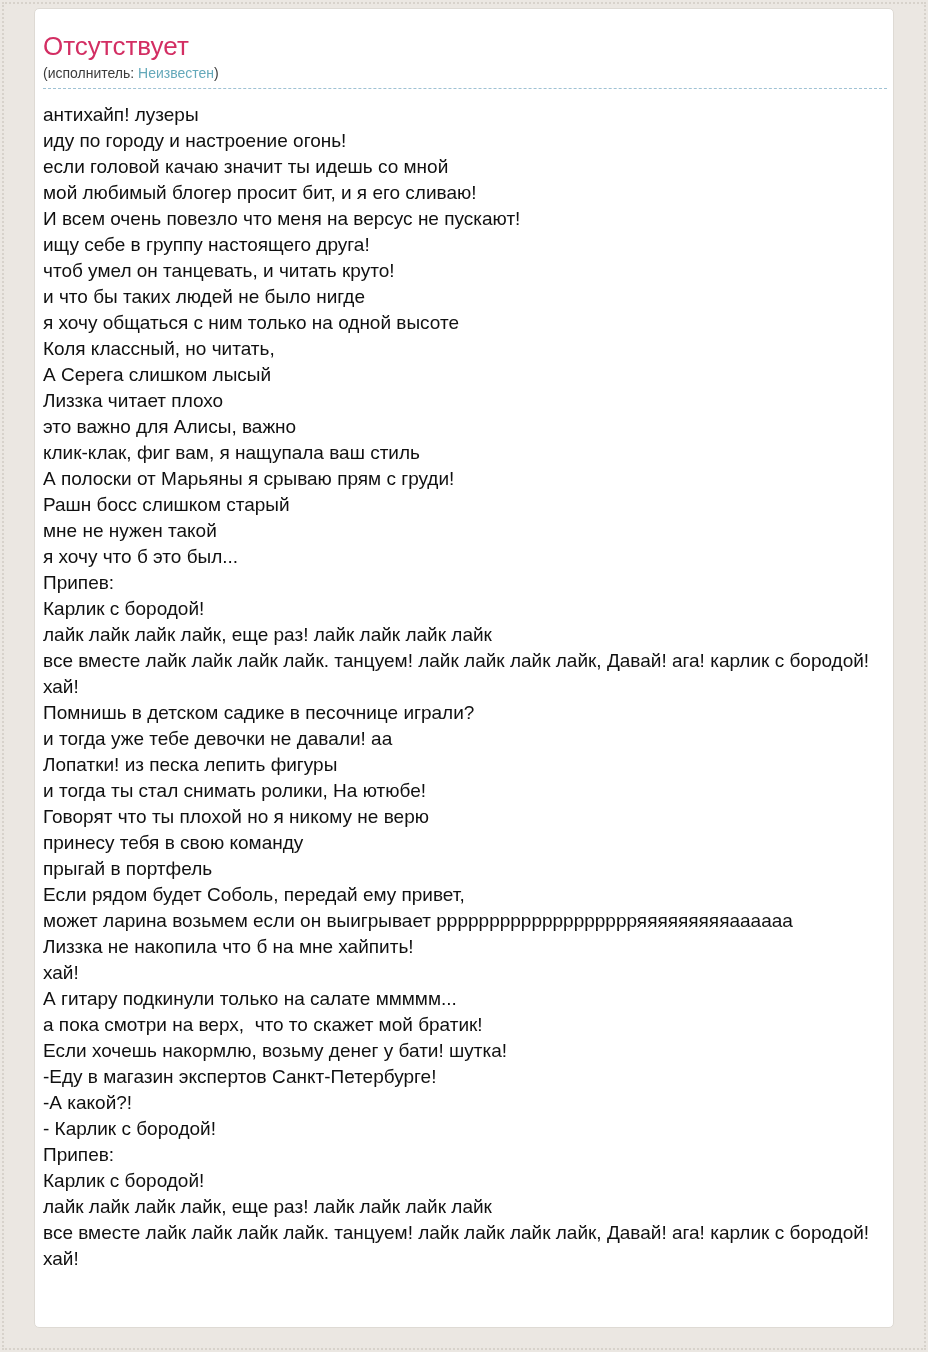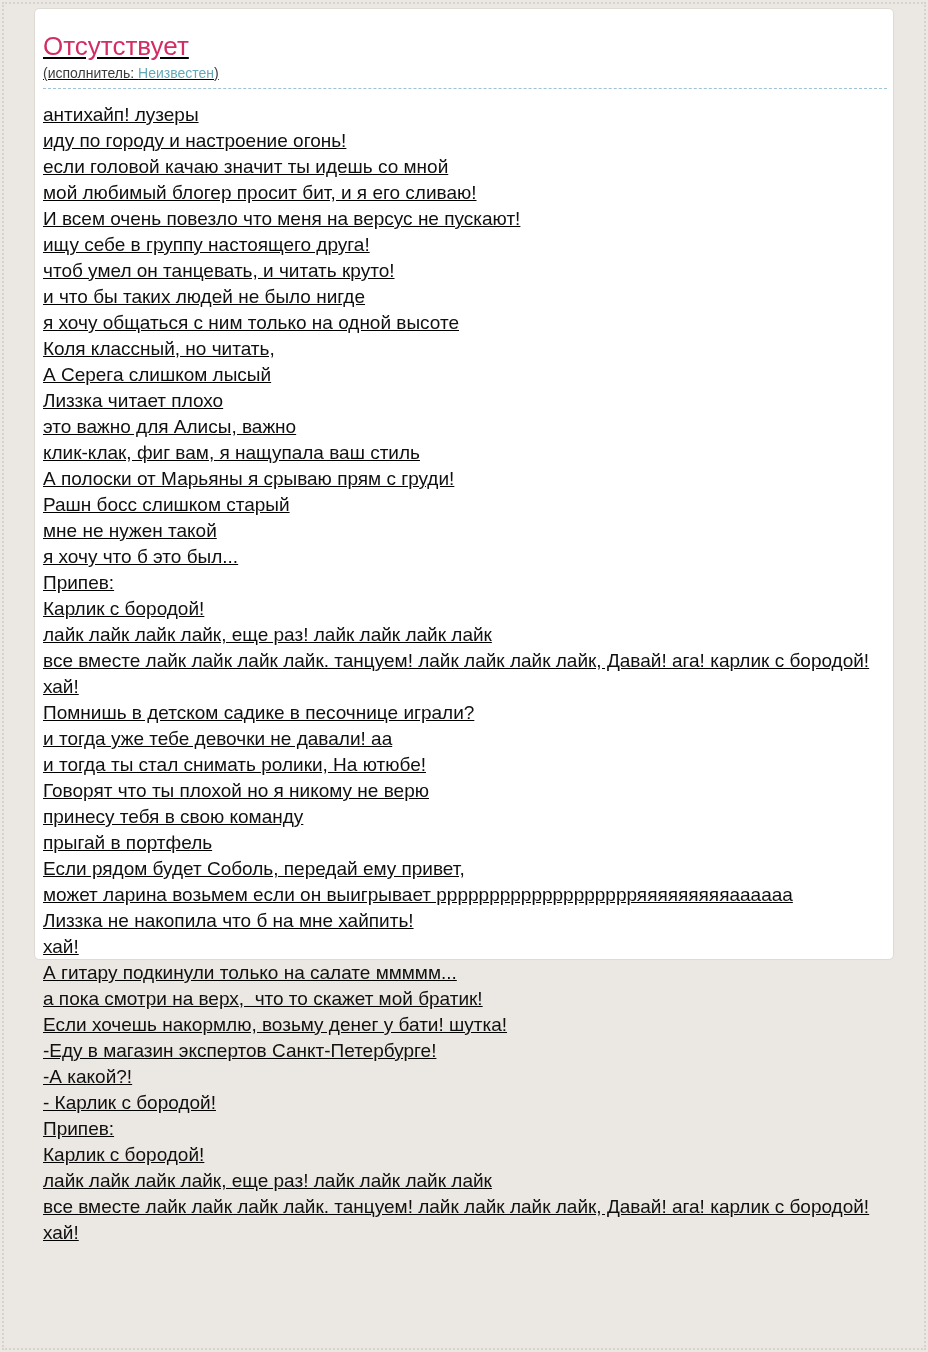--- a/index.html
+++ b/index.html
@@ -15,28 +15,27 @@
   .page-frame {
     position: fixed;
     inset: 2px;
     border: 2px dotted #d7d2cb;
     pointer-events: none;
     z-index: 5;
   }
   .content-card {
     box-sizing: border-box;
     width: 860px;
-    height: 952px;
+    height: 1320px;
     margin: 8px 0 0 34px;
     background: #ffffff;
     border: 1px solid #dedad4;
     border-radius: 5px;
     padding: 22px 0 0 8px;
     overflow: visible;
-    text-decoration: underline;
   }
   .song-title {
     font-size: 26px;
     line-height: 30px;
     color: var(--accent, #d32e63);
     margin: 0;
     font-weight: normal;
   }
   .artist-line {
     font-size: 14px;
@@ -97,20 +96,21 @@
       <div class="lyric-line">Рашн босс слишком старый</div>
       <div class="lyric-line">мне не нужен такой</div>
       <div class="lyric-line">я хочу что б это был...</div>
       <div class="lyric-line">Припев:</div>
       <div class="lyric-line">Карлик с бородой!</div>
       <div class="lyric-line">лайк лайк лайк лайк, еще раз! лайк лайк лайк лайк</div>
       <div class="lyric-line">все вместе лайк лайк лайк лайк. танцуем! лайк лайк лайк лайк, Давай! ага! карлик с бородой!</div>
       <div class="lyric-line">хай!</div>
       <div class="lyric-line">Помнишь в детском садике в песочнице играли?</div>
       <div class="lyric-line">и тогда уже тебе девочки не давали! аа</div>
+      <div class="lyric-line">Лопатки! из песка лепить фигуры</div>
       <div class="lyric-line">и тогда ты стал снимать ролики, На ютюбе!</div>
       <div class="lyric-line">Говорят что ты плохой но я никому не верю</div>
       <div class="lyric-line">принесу тебя в свою команду</div>
       <div class="lyric-line">прыгай в портфель</div>
       <div class="lyric-line">Если рядом будет Соболь, передай ему привет,</div>
       <div class="lyric-line">может ларина возьмем если он выигрывает ррррррррррррррррррряяяяяяяяяаааааа</div>
       <div class="lyric-line">Лиззка не накопила что б на мне хайпить!</div>
       <div class="lyric-line">хай!</div>
       <div class="lyric-line">А гитару подкинули только на салате ммммм...</div>
       <div class="lyric-line">а пока смотри на верх,  что то скажет мой братик!</div>

